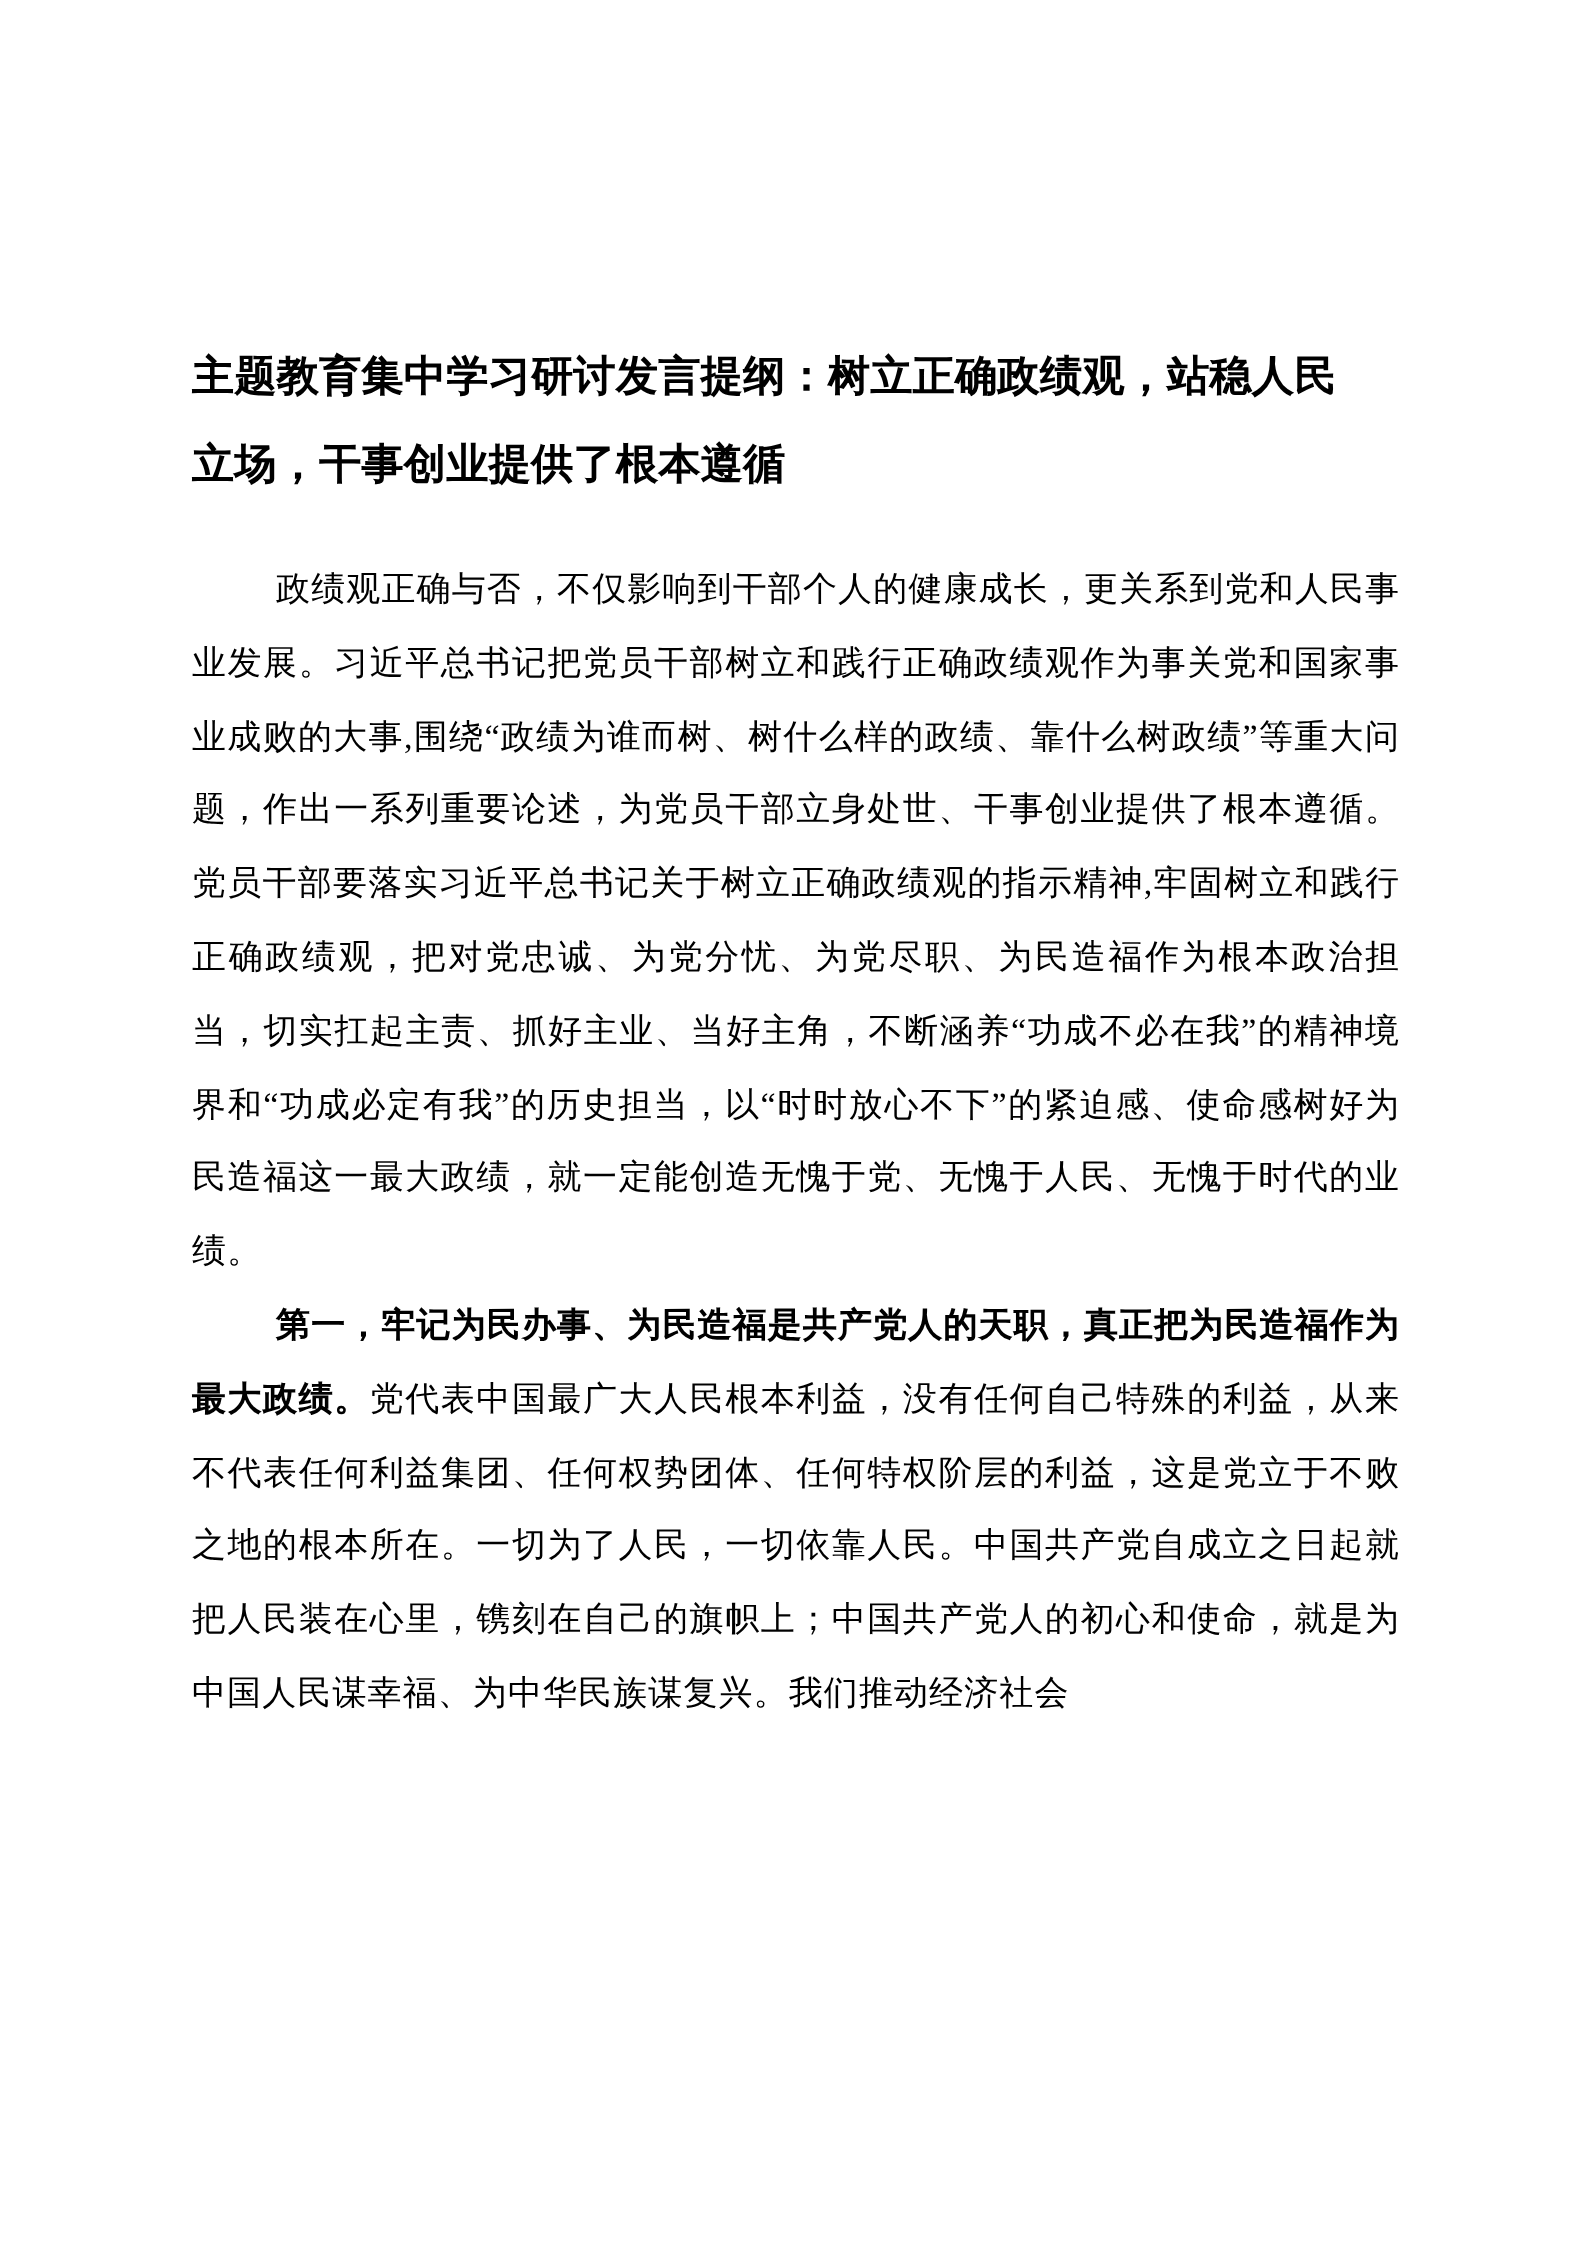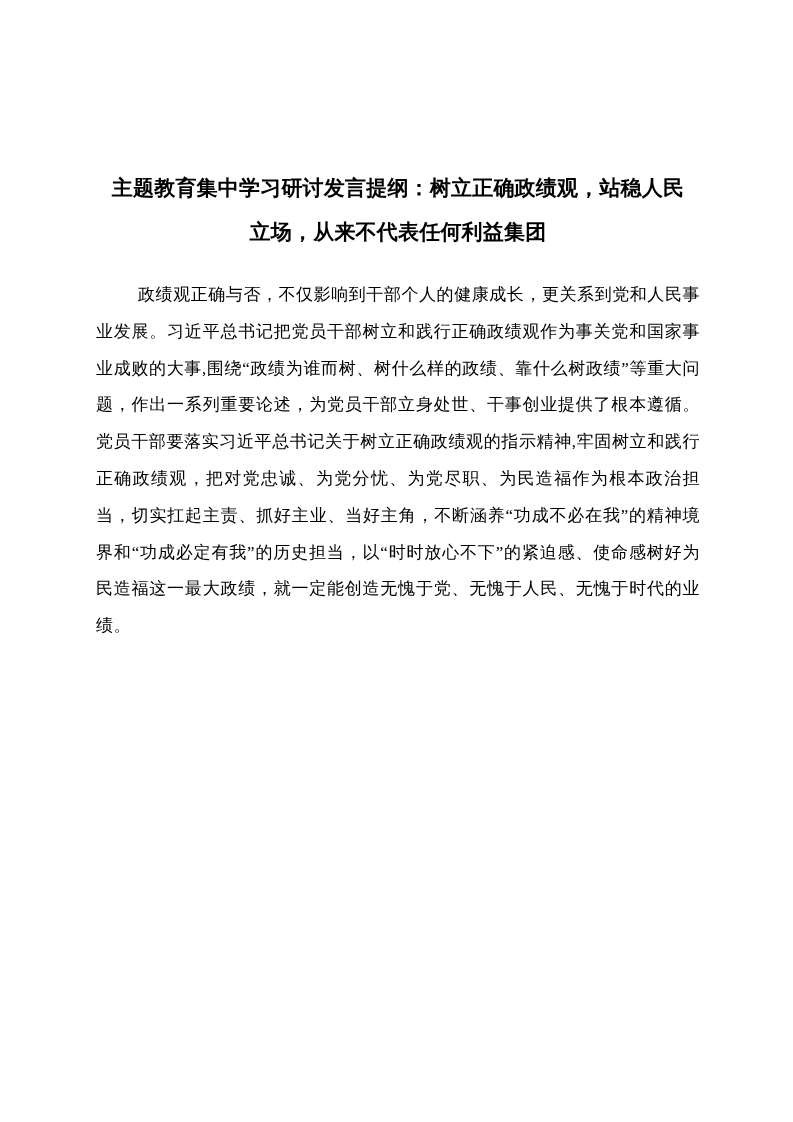--- a/index.html
+++ b/index.html
@@ -17,21 +17,21 @@
     box-sizing: border-box;
     padding: 166px 93px 0 96px;
     font-family: "Liberation Serif", "DejaVu Serif", serif;
     overflow: hidden;
   }
   .doc-title {
     margin: 0 0 23px 0;
     font-size: 21px;
     font-weight: 700;
     line-height: 44px;
-    text-align: center;
+    text-align: left;
     letter-spacing: 0.2px;
   }
   .doc-title .title-line {
     display: block;
     white-space: nowrap;
   }
   .doc-body p.para {
     margin: 0;
     font-size: 17px;
     font-weight: 400;
@@ -46,23 +46,24 @@
     font-weight: 700;
   }
 </style>
 </head>
 <body>
 
 <div class="page">
 
   <h1 class="doc-title">
     <span class="title-line">主题教育集中学习研讨发言提纲：树立正确政绩观，站稳人民</span>
-    <span class="title-line">立场，从来不代表任何利益集团</span>
+    <span class="title-line">立场，干事创业提供了根本遵循</span>
   </h1>
 
   <div class="doc-body">
 
     <p class="para"><span>政绩观正确与否，不仅影响到干部个人的健康成长，更关系到党和人民事业发展。习近平总书记把党员干部树立和践行正确政绩观作为事关党和国家事业成败的大事,围绕“政绩为谁而树、树什么样的政绩、靠什么树政绩”等重大问题，作出一系列重要论述，为党员干部立身处世、干事创业提供了根本遵循。党员干部要落实习近平总书记关于树立正确政绩观的指示精神,牢固树立和践行正确政绩观，把对党忠诚、为党分忧、为党尽职、为民造福作为根本政治担当，切实扛起主责、抓好主业、当好主角，不断涵养“功成不必在我”的精神境界和“功成必定有我”的历史担当，以“时时放心不下”的紧迫感、使命感树好为民造福这一最大政绩，就一定能创造无愧于党、无愧于人民、无愧于时代的业绩。</span></p>
 
+    <p class="para"><span class="lead">第一，牢记为民办事、为民造福是共产党人的天职，真正把为民造福作为最大政绩。</span><span>党代表中国最广大人民根本利益，没有任何自己特殊的利益，从来不代表任何利益集团、任何权势团体、任何特权阶层的利益，这是党立于不败之地的根本所在。一切为了人民，一切依靠人民。中国共产党自成立之日起就把人民装在心里，镌刻在自己的旗帜上；中国共产党人的初心和使命，就是为中国人民谋幸福、为中华民族谋复兴。我们推动经济社会</span></p>
 
   </div>
 
 </div>
 
 </body></html>

